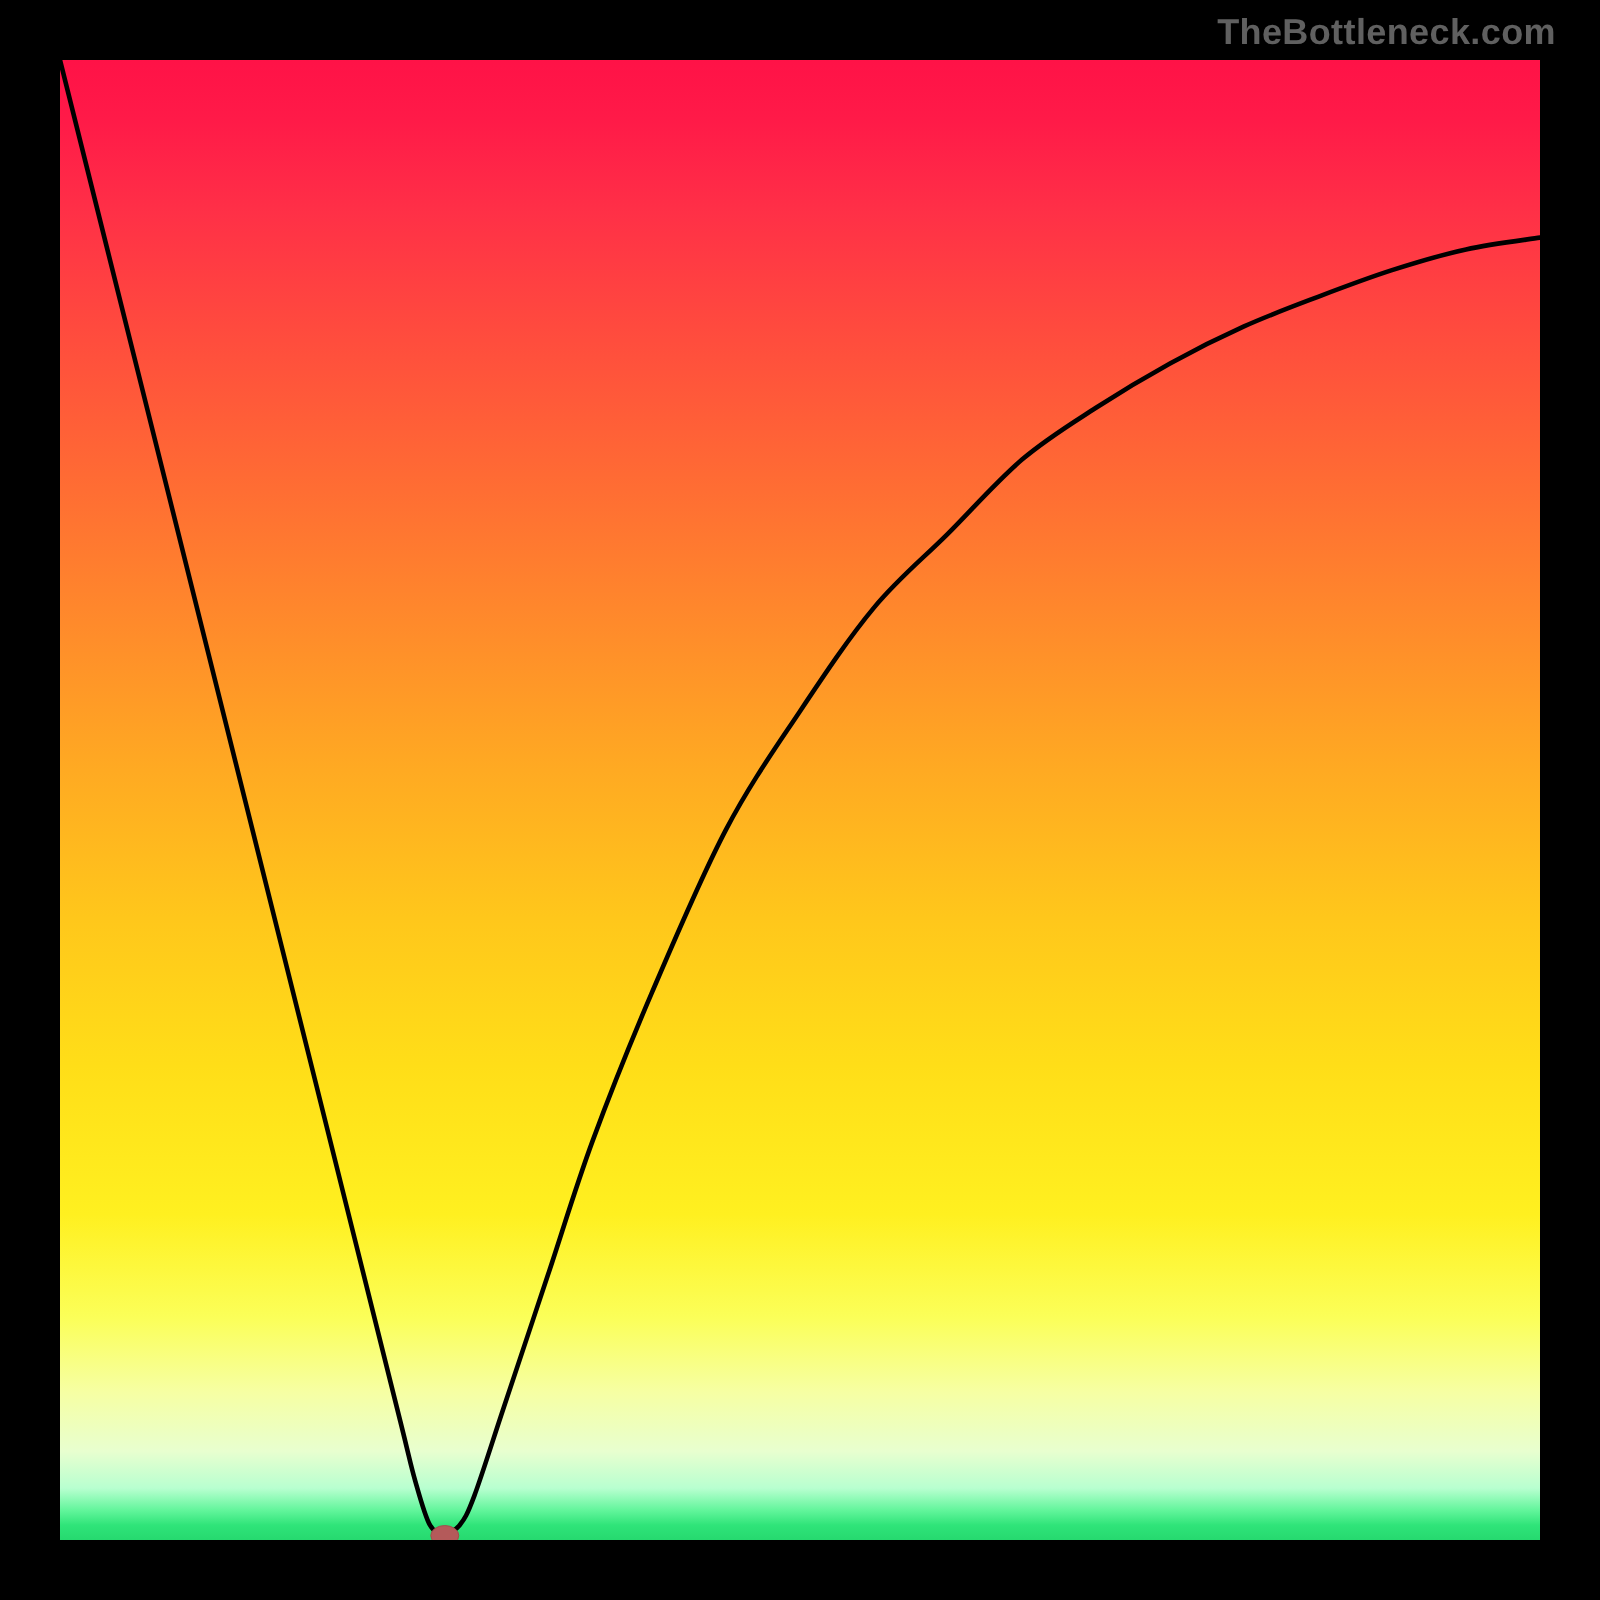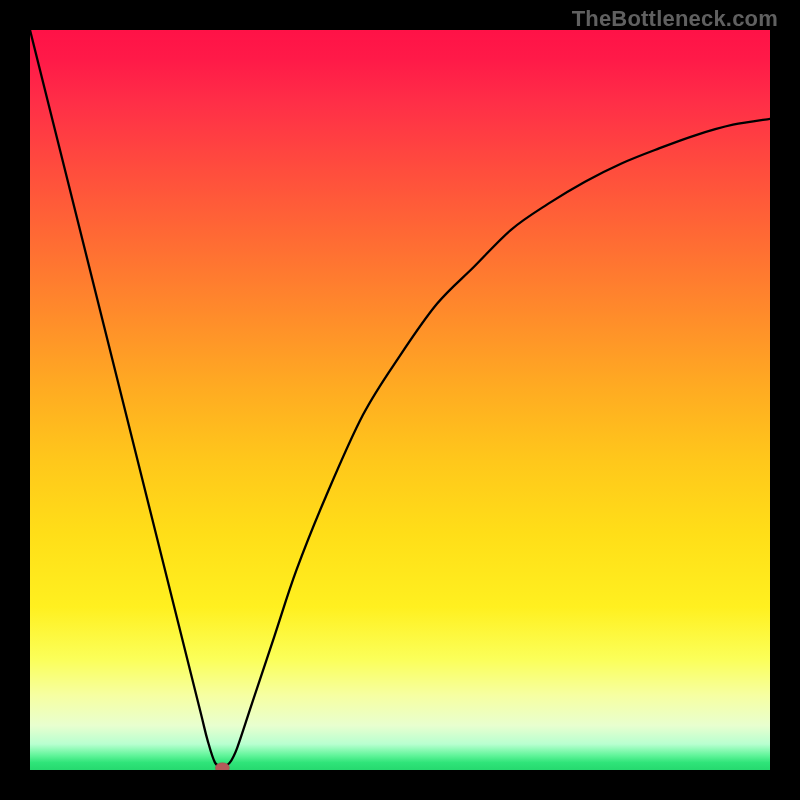--- a/index.html
+++ b/index.html
@@ -14,21 +14,21 @@
     position: relative;
     width: 800px;
     height: 800px;
     background: #000;
   }
   .watermark {
     position: absolute;
     top: 6px;
     right: 22px;
     color: #606060;
-    font-size: 22px;
+    font-size: 18px;
     font-weight: 600;
     letter-spacing: 0.2px;
     z-index: 10;
   }
   .plot {
     position: absolute;
     left: 30px;
     top: 30px;
     width: 740px;
     height: 740px;

